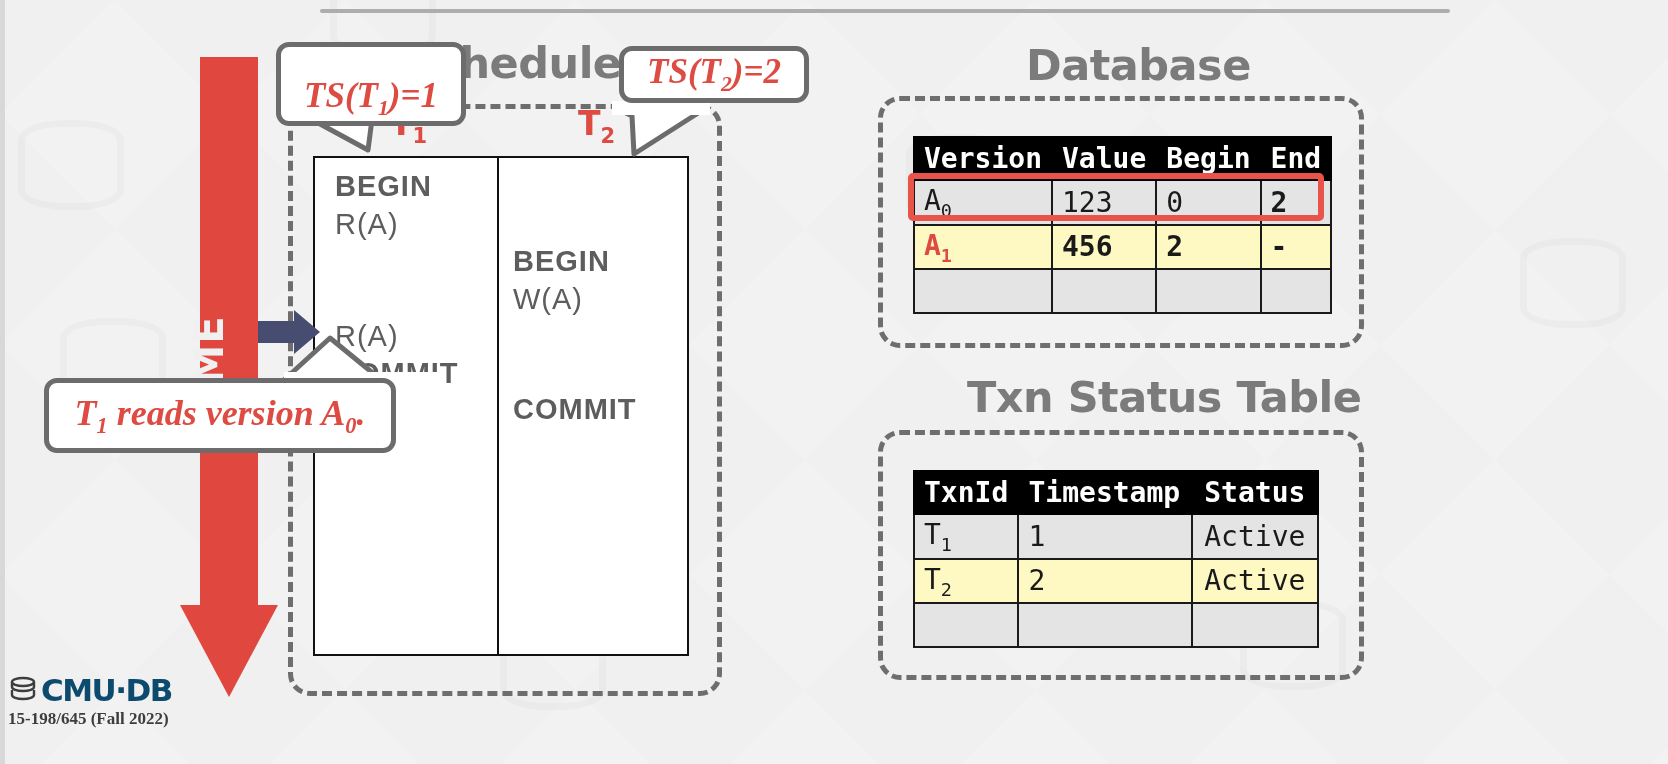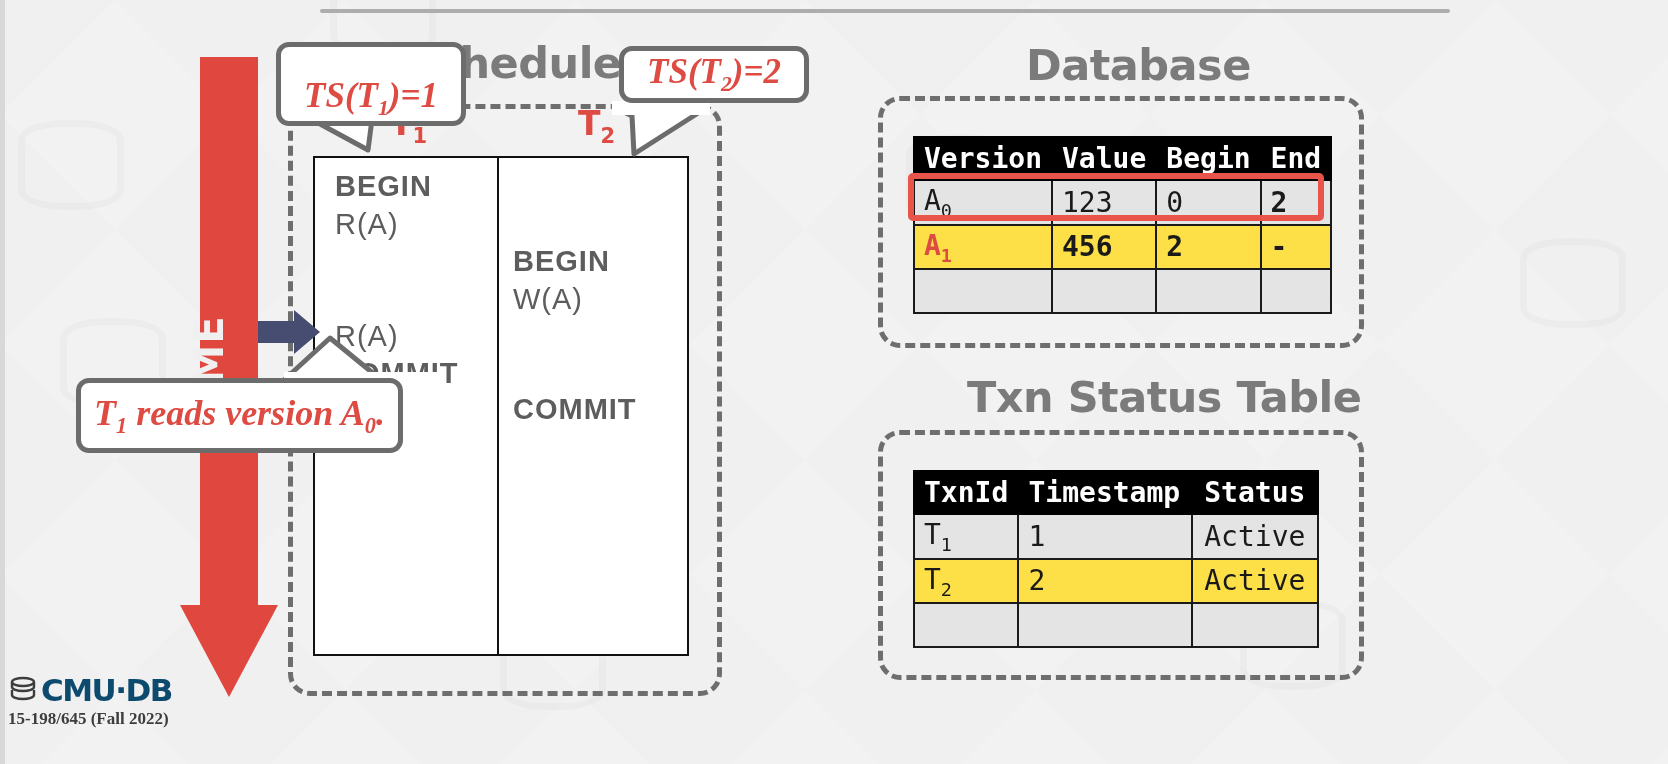--- a/index.html
+++ b/index.html
@@ -95,21 +95,21 @@
   .callout .txt sub{font-size:.62em;font-style:italic;}
   .callout svg{position:absolute;overflow:visible;}
 
   #co1{left:276px;top:42px;}
   #co1 .bubble{width:190px;height:84px;align-items:flex-end;}
   #co1 .txt{font-size:35px;}
   #co2{left:588px;top:46px;}
   #co2 .bubble{width:190px;height:57px;margin-left:31px;}
   #co2 .txt{font-size:35px;}
   #co3{left:44px;top:378px;}
-  #co3 .bubble{width:327px;height:75px;margin-left:32px;}
+  #co3 .bubble{width:352px;height:75px;}
   #co3 .txt{font-size:36px;}
 
   
   #db-title{left:1026px;top:40px;font-size:43px;}
   #db-dash{left:878px;top:96px;width:476px;height:242px;}
   #tst-title{left:967px;top:372px;font-size:43px;}
   #tst-dash{left:878px;top:430px;width:476px;height:240px;}
 
   table.grid{
     position:absolute;border-collapse:collapse;background:#fff;
@@ -117,21 +117,21 @@
   }
   table.grid th{
     background:#000;color:#fff;font-size:28px;font-weight:bold;
     text-align:left;padding:4px 9px;border:2px solid #000;white-space:nowrap;
   }
   table.grid td{
     border:2px solid #1a1a1a;font-size:28px;color:#1a1a1a;
     padding:3px 9px;height:36px;vertical-align:middle;white-space:nowrap;
   }
   table.grid tr.shade td{background:#e4e4e4;}
-  table.grid tr.plain td{background:#fde047;}
+  table.grid tr.plain td{background:#fef9c3;}
   td.red,td.red *{color:#dd4b42;font-weight:bold;}
   td sub{font-size:.66em;}
 
   #db-table{left:913px;top:136px;width:406px;}
   #db-table th:nth-child(1),#db-table td:nth-child(1){width:124px;}
   #db-table th:nth-child(2),#db-table td:nth-child(2){width:100px;}
   #db-table th:nth-child(3),#db-table td:nth-child(3){width:106px;}
   #db-table th:nth-child(4),#db-table td:nth-child(4){width:76px;}
 
   #hl-box{

